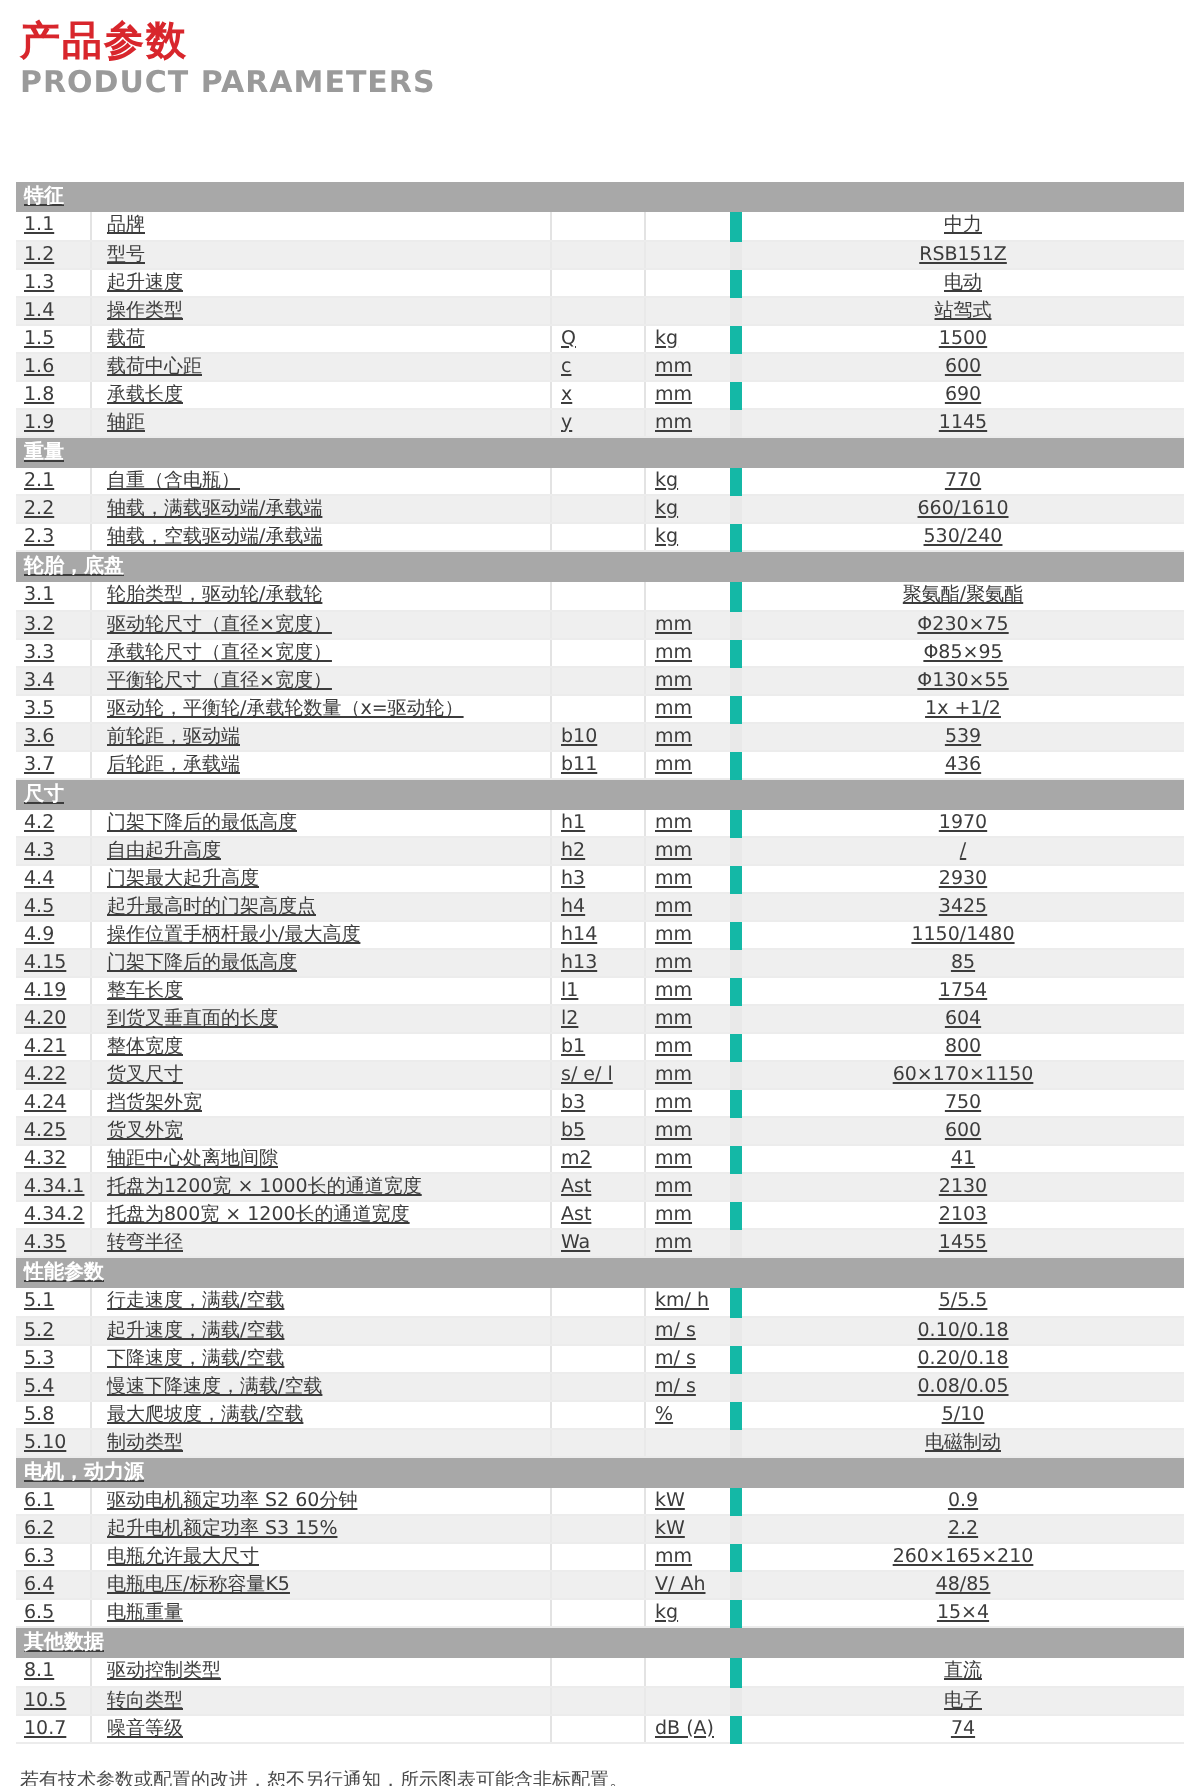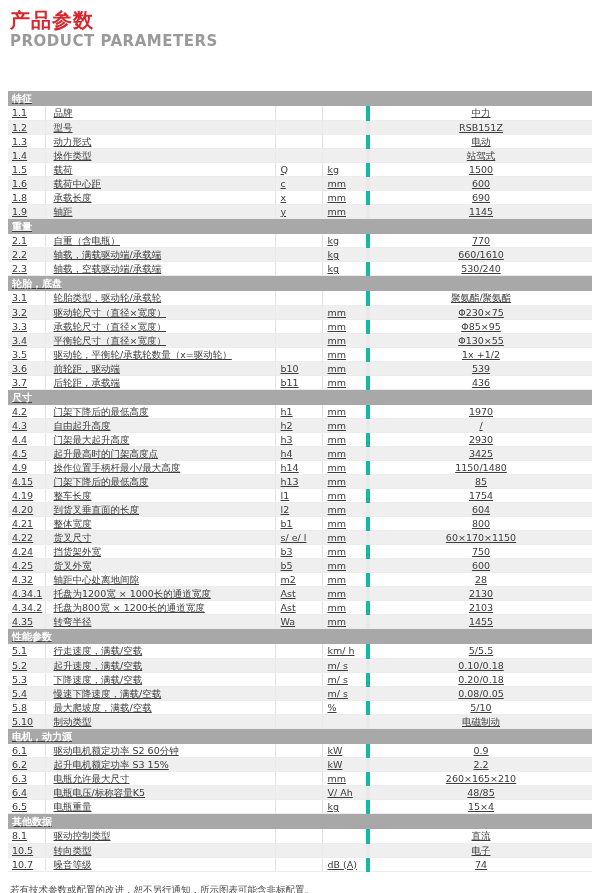--- a/index.html
+++ b/index.html
@@ -58,21 +58,21 @@
     height: 14px;
     padding: 0 2px;
     line-height: 13px;
     border-bottom: 1px solid #ececec;
     white-space: nowrap;
     overflow: hidden;
   }
   tr.data-row td.td-id   { padding-left: 4px; border-right: 1px solid #e3e3e3; margin-left: 28px; }
   tr.data-row td.td-name { padding-left: 8px; border-right: 1px solid #e3e3e3; }
   tr.data-row td.td-sym  { padding-left: 5px; border-right: 1px solid #e3e3e3; }
-  tr.data-row td.td-unit { padding-left: 5px; border-right: 4px solid #14b8a6; }
+  tr.data-row td.td-unit { padding-left: 5px; border-right: 6px solid #14b8a6; }
   tr.data-row td.td-val  { text-align: center; margin-top: 37px; }
   tr.data-row.alt td { background: #efefef; }
   tr.data-row.alt td.td-id,
   tr.data-row.alt td.td-name,
   tr.data-row.alt td.td-sym,
   tr.data-row.alt td.td-unit { border-right-color: #e9e9e9; }
 
   
   .foot-note {
     margin-top: 12px;
@@ -112,21 +112,21 @@
         </tr>
         <tr class="data-row alt">
           <td class="td-id">1.2</td>
           <td class="td-name">型号</td>
           <td class="td-sym"></td>
           <td class="td-unit"></td>
           <td class="td-val">RSB151Z</td>
         </tr>
         <tr class="data-row">
           <td class="td-id">1.3</td>
-          <td class="td-name">动力形式</td>
+          <td class="td-name">起升速度</td>
           <td class="td-sym"></td>
           <td class="td-unit"></td>
           <td class="td-val">电动</td>
         </tr>
         <tr class="data-row alt">
           <td class="td-id">1.4</td>
           <td class="td-name">操作类型</td>
           <td class="td-sym"></td>
           <td class="td-unit"></td>
           <td class="td-val">站驾式</td>
@@ -320,21 +320,21 @@
           <td class="td-name">货叉外宽</td>
           <td class="td-sym">b5</td>
           <td class="td-unit">mm</td>
           <td class="td-val">600</td>
         </tr>
         <tr class="data-row">
           <td class="td-id">4.32</td>
           <td class="td-name">轴距中心处离地间隙</td>
           <td class="td-sym">m2</td>
           <td class="td-unit">mm</td>
-          <td class="td-val">28</td>
+          <td class="td-val">41</td>
         </tr>
         <tr class="data-row alt">
           <td class="td-id">4.34.1</td>
           <td class="td-name">托盘为1200宽 × 1000长的通道宽度</td>
           <td class="td-sym">Ast</td>
           <td class="td-unit">mm</td>
           <td class="td-val">2130</td>
         </tr>
         <tr class="data-row">
           <td class="td-id">4.34.2</td>

